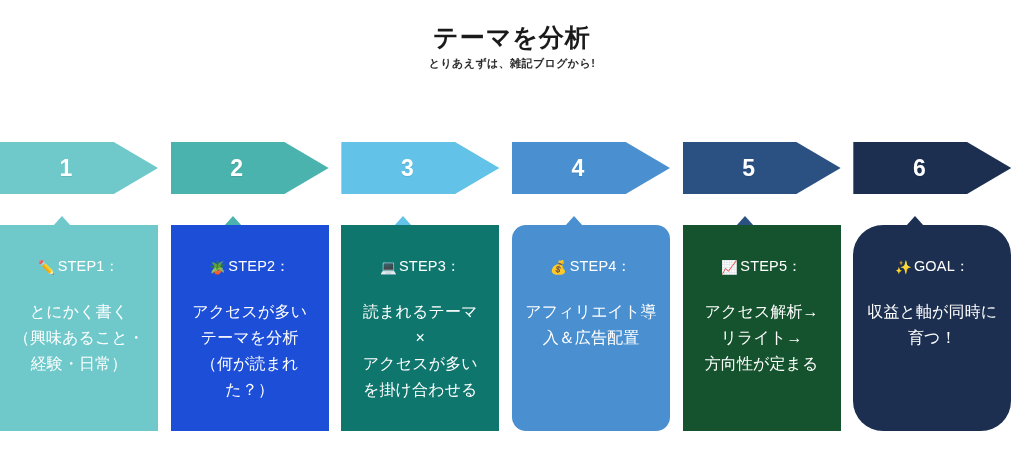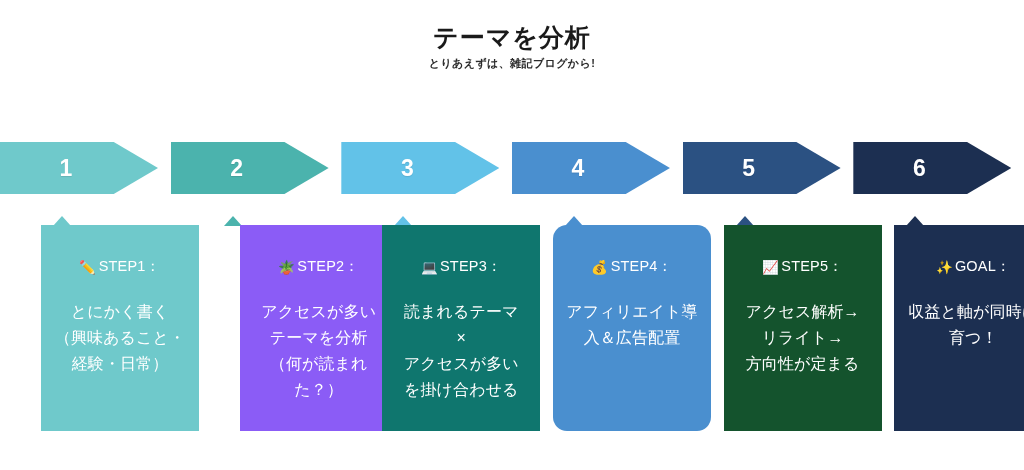--- a/index.html
+++ b/index.html
@@ -93,21 +93,20 @@
     line-height: 1;
     margin-right: 26px;
     text-shadow: 0 1px 1px rgba(0,0,0,0.10);
   }
 
   
   .card-wrap {
     position: relative;
     width: 124px;
     margin-top: 31px;
-    padding-left: 41px;
   }
 
   .notch {
     position: absolute;
     top: -9px;
     left: 50%;
     transform: translateX(-50%);
     width: 0;
     height: 0;
     border-left: 9px solid transparent;
@@ -176,21 +175,21 @@
         </div>
       </div>
       <div class="step">
         <div class="banner-wrap">
           <div class="banner" style="background: rgb(75, 179, 173);">
             <span class="banner-num">2</span>
           </div>
         </div>
         <div class="card-wrap">
           <span class="notch" style="color: rgb(75, 179, 173);"></span>
-          <div class="card" style="background: #8b5cf6; margin-left: 28px;">
+          <div class="card" style="background: #1d4ed8;">
             <div class="card-head"><span class="emj">🪴</span><span>STEP2：</span></div>
             <div class="card-body">アクセスが多い
 テーマを分析
 （何が読まれ
 た？）</div>
           </div>
         </div>
       </div>
       <div class="step">
         <div class="banner-wrap">
@@ -241,21 +240,21 @@
         </div>
       </div>
       <div class="step">
         <div class="banner-wrap">
           <div class="banner" style="background: rgb(28, 47, 81);">
             <span class="banner-num">6</span>
           </div>
         </div>
         <div class="card-wrap">
           <span class="notch" style="color: rgb(28, 47, 81);"></span>
-          <div class="card" style="background: rgb(28, 47, 81);">
+          <div class="card" style="background: rgb(28, 47, 81); border-radius: 30px;">
             <div class="card-head"><span class="emj">✨</span><span>GOAL：</span></div>
             <div class="card-body">収益と軸が同時に
 育つ！</div>
           </div>
         </div>
       </div>
     </div>
 
 </div>
 

